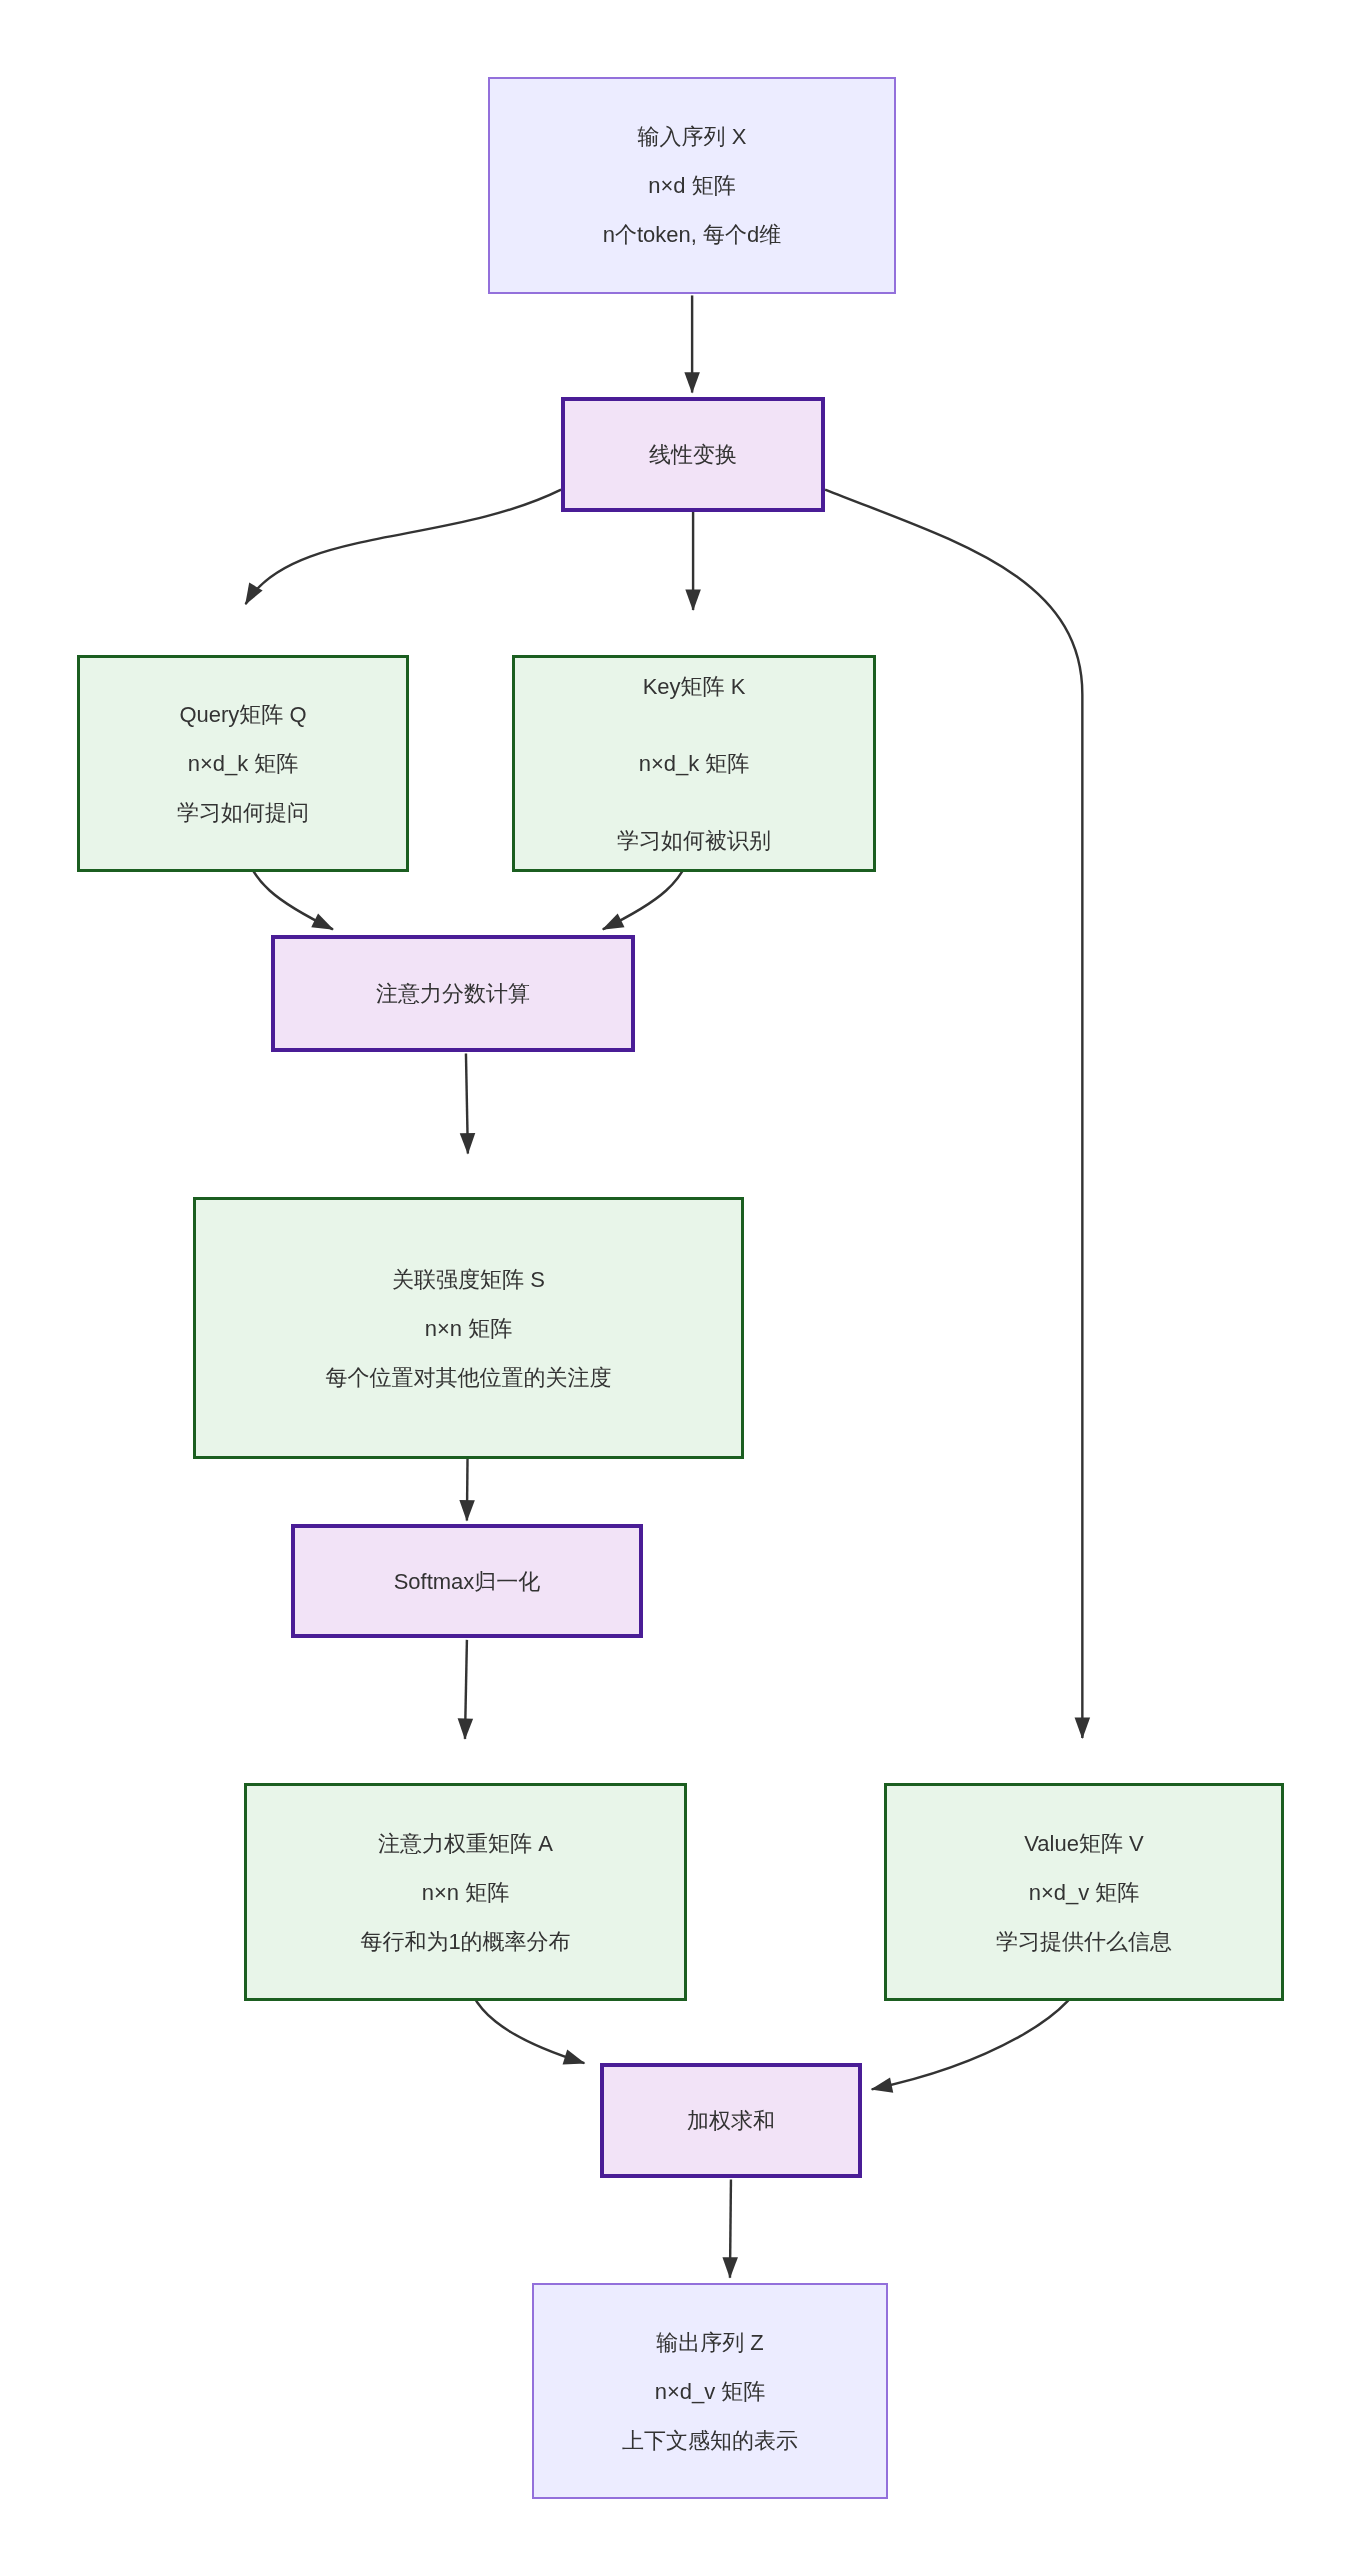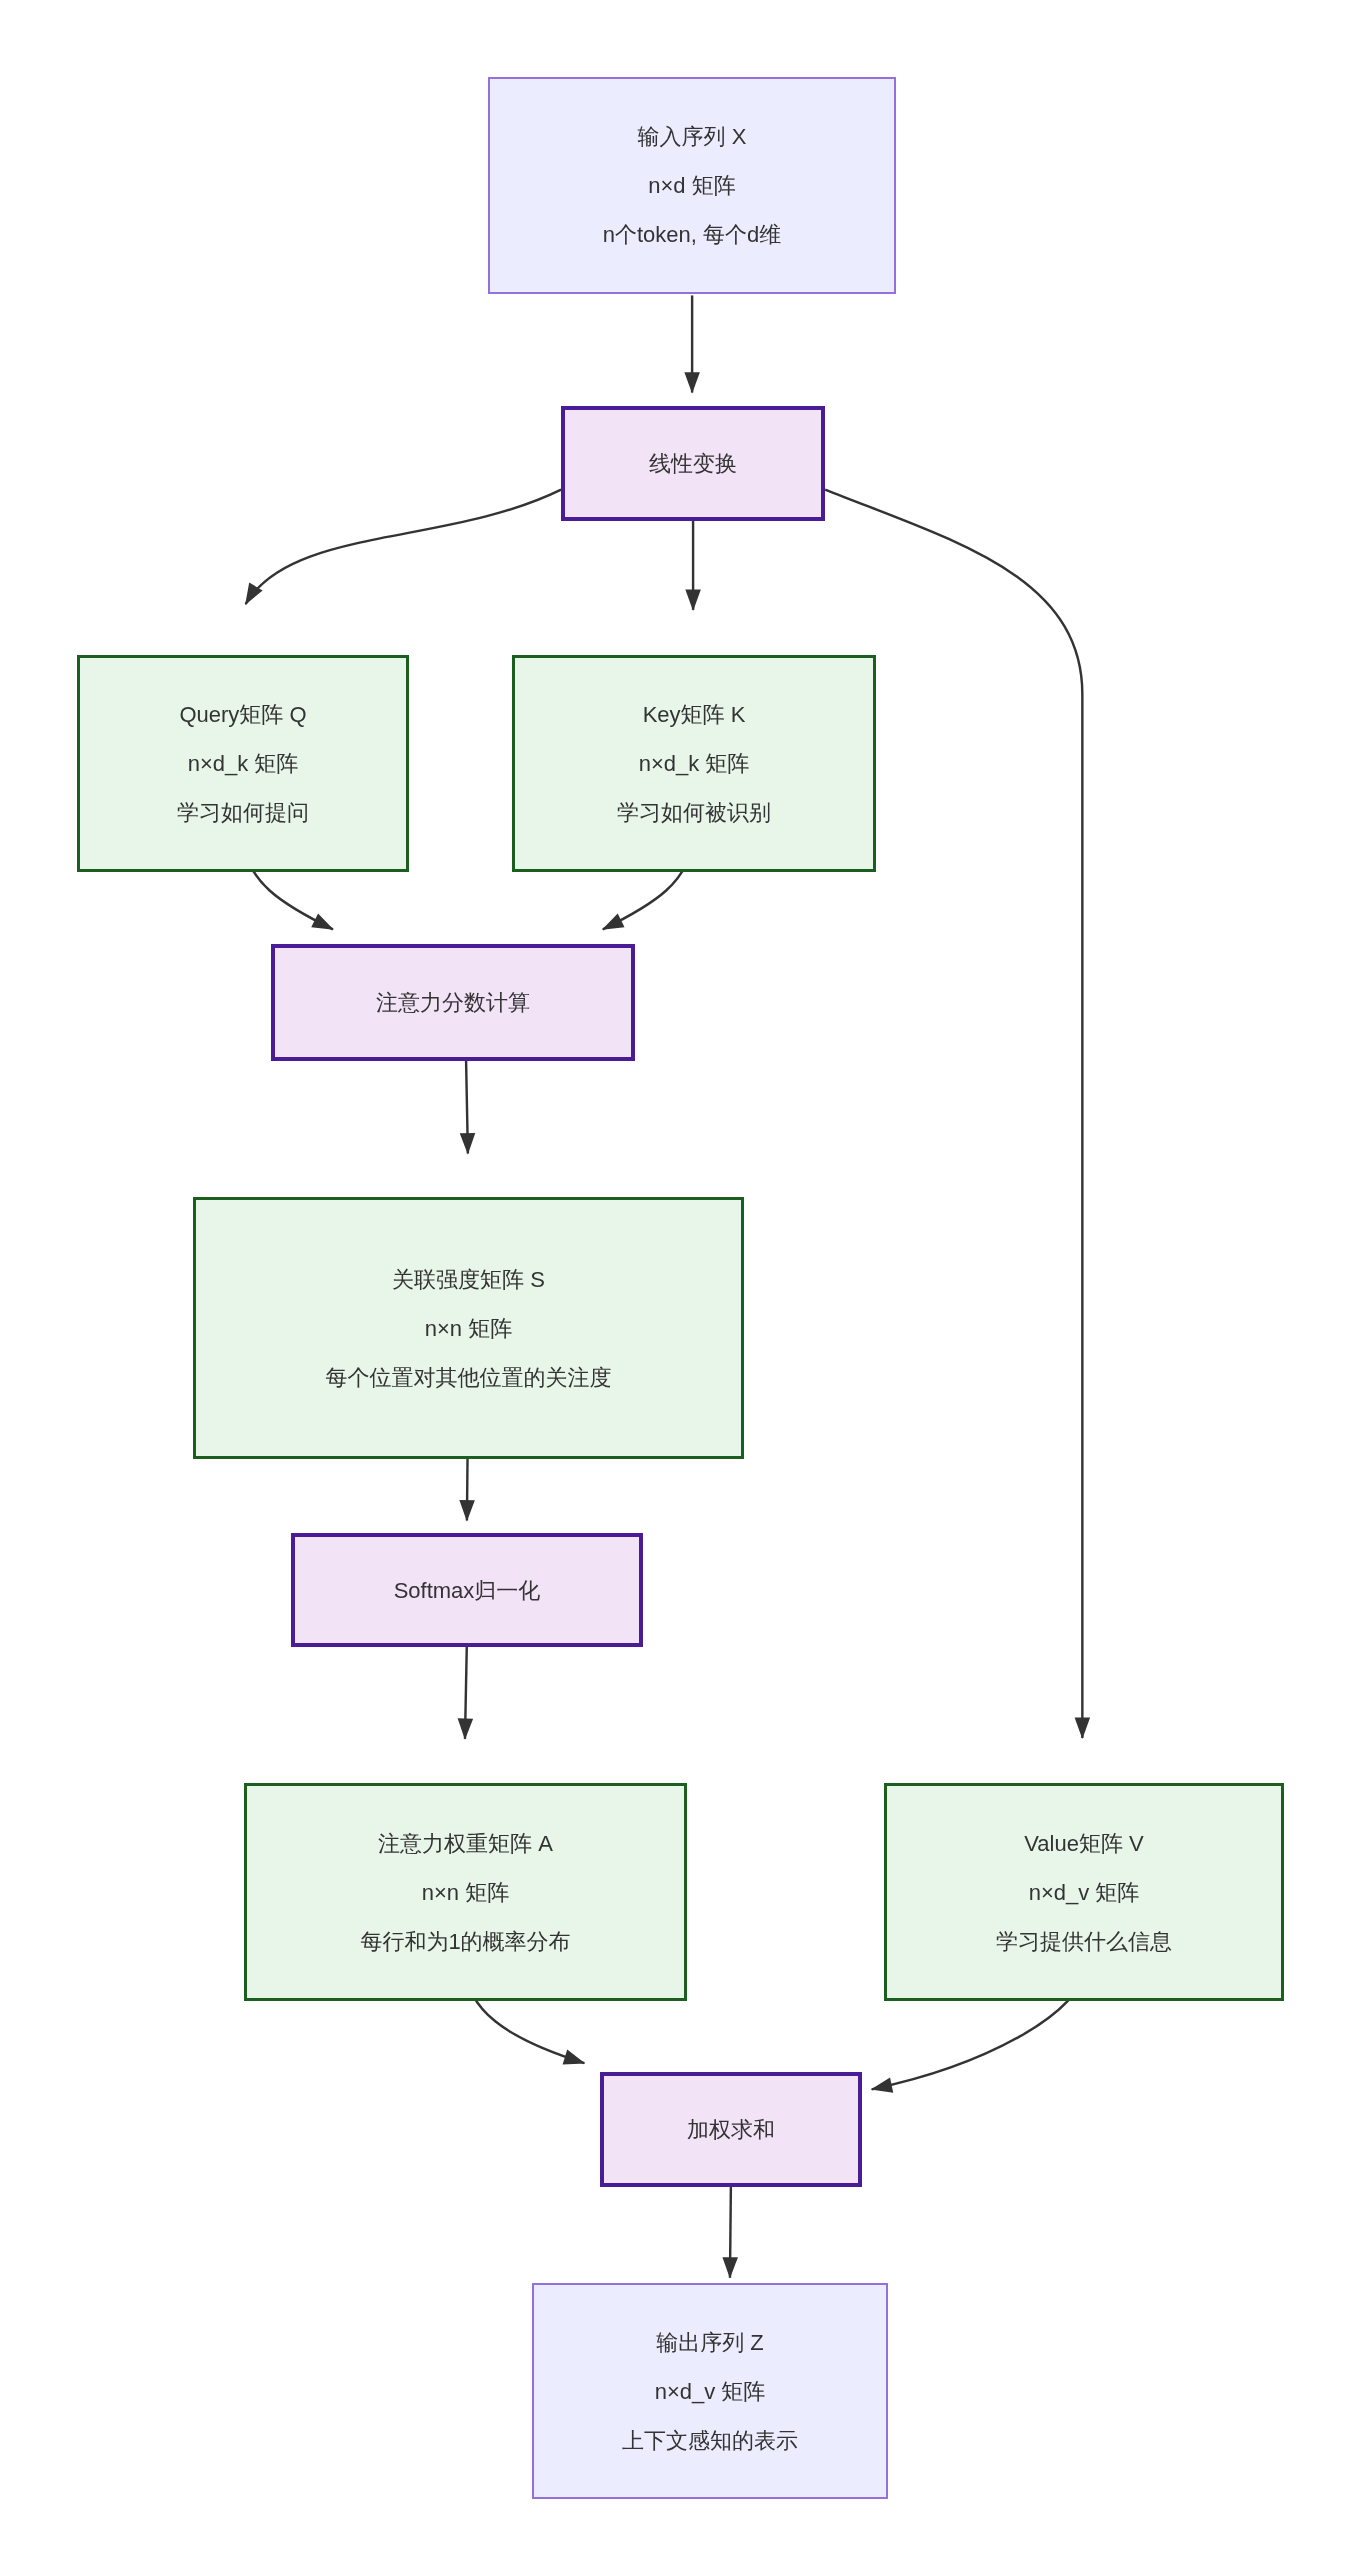--- a/index.html
+++ b/index.html
@@ -12,21 +12,21 @@
   .canvas{position:relative;width:1359px;height:2576px;overflow:hidden;}
   svg.edges{position:absolute;left:0;top:0;width:1359px;height:2576px;}
   .edge{stroke:var(--edge,#333);stroke-width:2.5;fill:none;}
   #arrowhead-shape{fill:var(--edge,#333);}
   .node{
     position:absolute;box-sizing:border-box;
     display:flex;flex-direction:column;justify-content:center;align-items:center;
     text-align:center;font-size:22px;line-height:49px;color:var(--text,#333);
   }
   .node-lavender{background:var(--lavender_fill,#ECECFF);border:2.9px solid var(--lavender_border,#9370DB);}
-  .node-process{background:var(--process_fill,#F2E3F7);border:4.9px solid var(--process_border,#4A1D96);margin-top:9px;}
+  .node-process{background:var(--process_fill,#F2E3F7);border:4.9px solid var(--process_border,#4A1D96);}
   .node-matrix{background:var(--matrix_fill,#E8F5E9);border:3.9px solid var(--matrix_border,#1B5E20);margin-top:40px;}
   .line{display:block;}
   .wrap-narrow{max-width:335px;}
 </style>
 </head>
 <body style="background: rgb(255, 255, 255);">
 
 <div class="canvas">
 
   <svg class="edges" viewBox="0 0 1400 2653" xmlns="http://www.w3.org/2000/svg">
@@ -58,21 +58,21 @@
   <div class="node node-process" style="left:561px;top:397px;width:264px;height:115px;">
     <span class="line">线性变换</span>
   </div>
 
   <div class="node node-matrix" style="left:77px;top:615px;width:332px;height:217px;">
     <span class="line">Query矩阵 Q</span>
     <span class="line">n×d_k 矩阵</span>
     <span class="line">学习如何提问</span>
   </div>
 
-  <div class="node node-matrix" style="left:512px;top:615px;width:364px;height:217px;">
+  <div class="node node-matrix" style="left:512px;top:615px;width:364px;height:217px;gap:28px;">
     <span class="line">Key矩阵 K</span>
     <span class="line">n×d_k 矩阵</span>
     <span class="line">学习如何被识别</span>
   </div>
 
   <div class="node node-process" style="left:271px;top:935px;width:364px;height:117px;">
     <span class="line">注意力分数计算</span>
   </div>
 
   <div class="node node-matrix" style="left:193px;top:1157px;width:551px;height:262px;">

